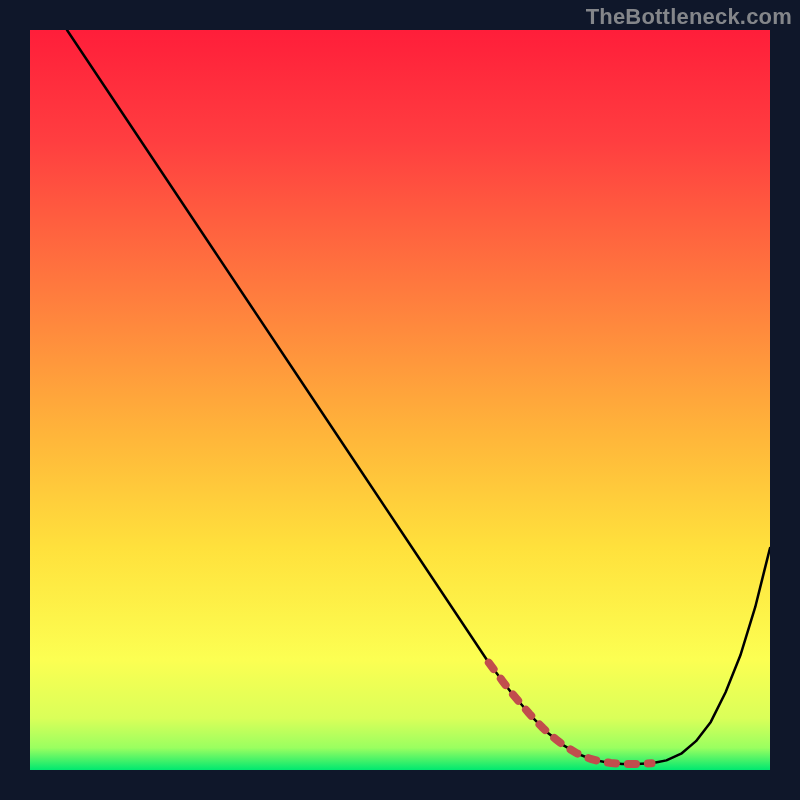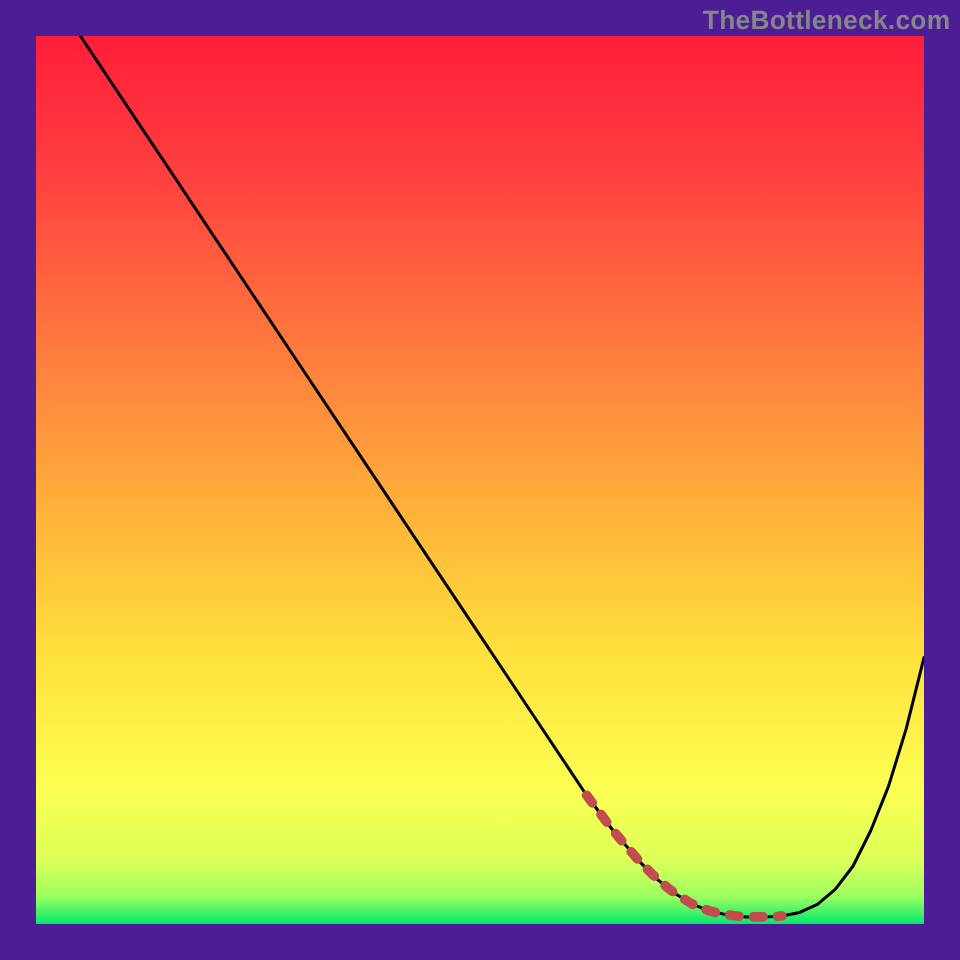--- a/index.html
+++ b/index.html
@@ -9,21 +9,21 @@
     height: 800px;
     background: #000;
     overflow: hidden;
   }
   .frame {
     position: absolute;
     left: 0;
     top: 0;
     width: 800px;
     height: 800px;
-    background: #4c1d95;
+    background: #0f172a;
   }
   .plot {
     position: absolute;
     left: 30px;
     top: 30px;
     width: 740px;
     height: 740px;
     overflow: hidden;
   }
   .gradient {

